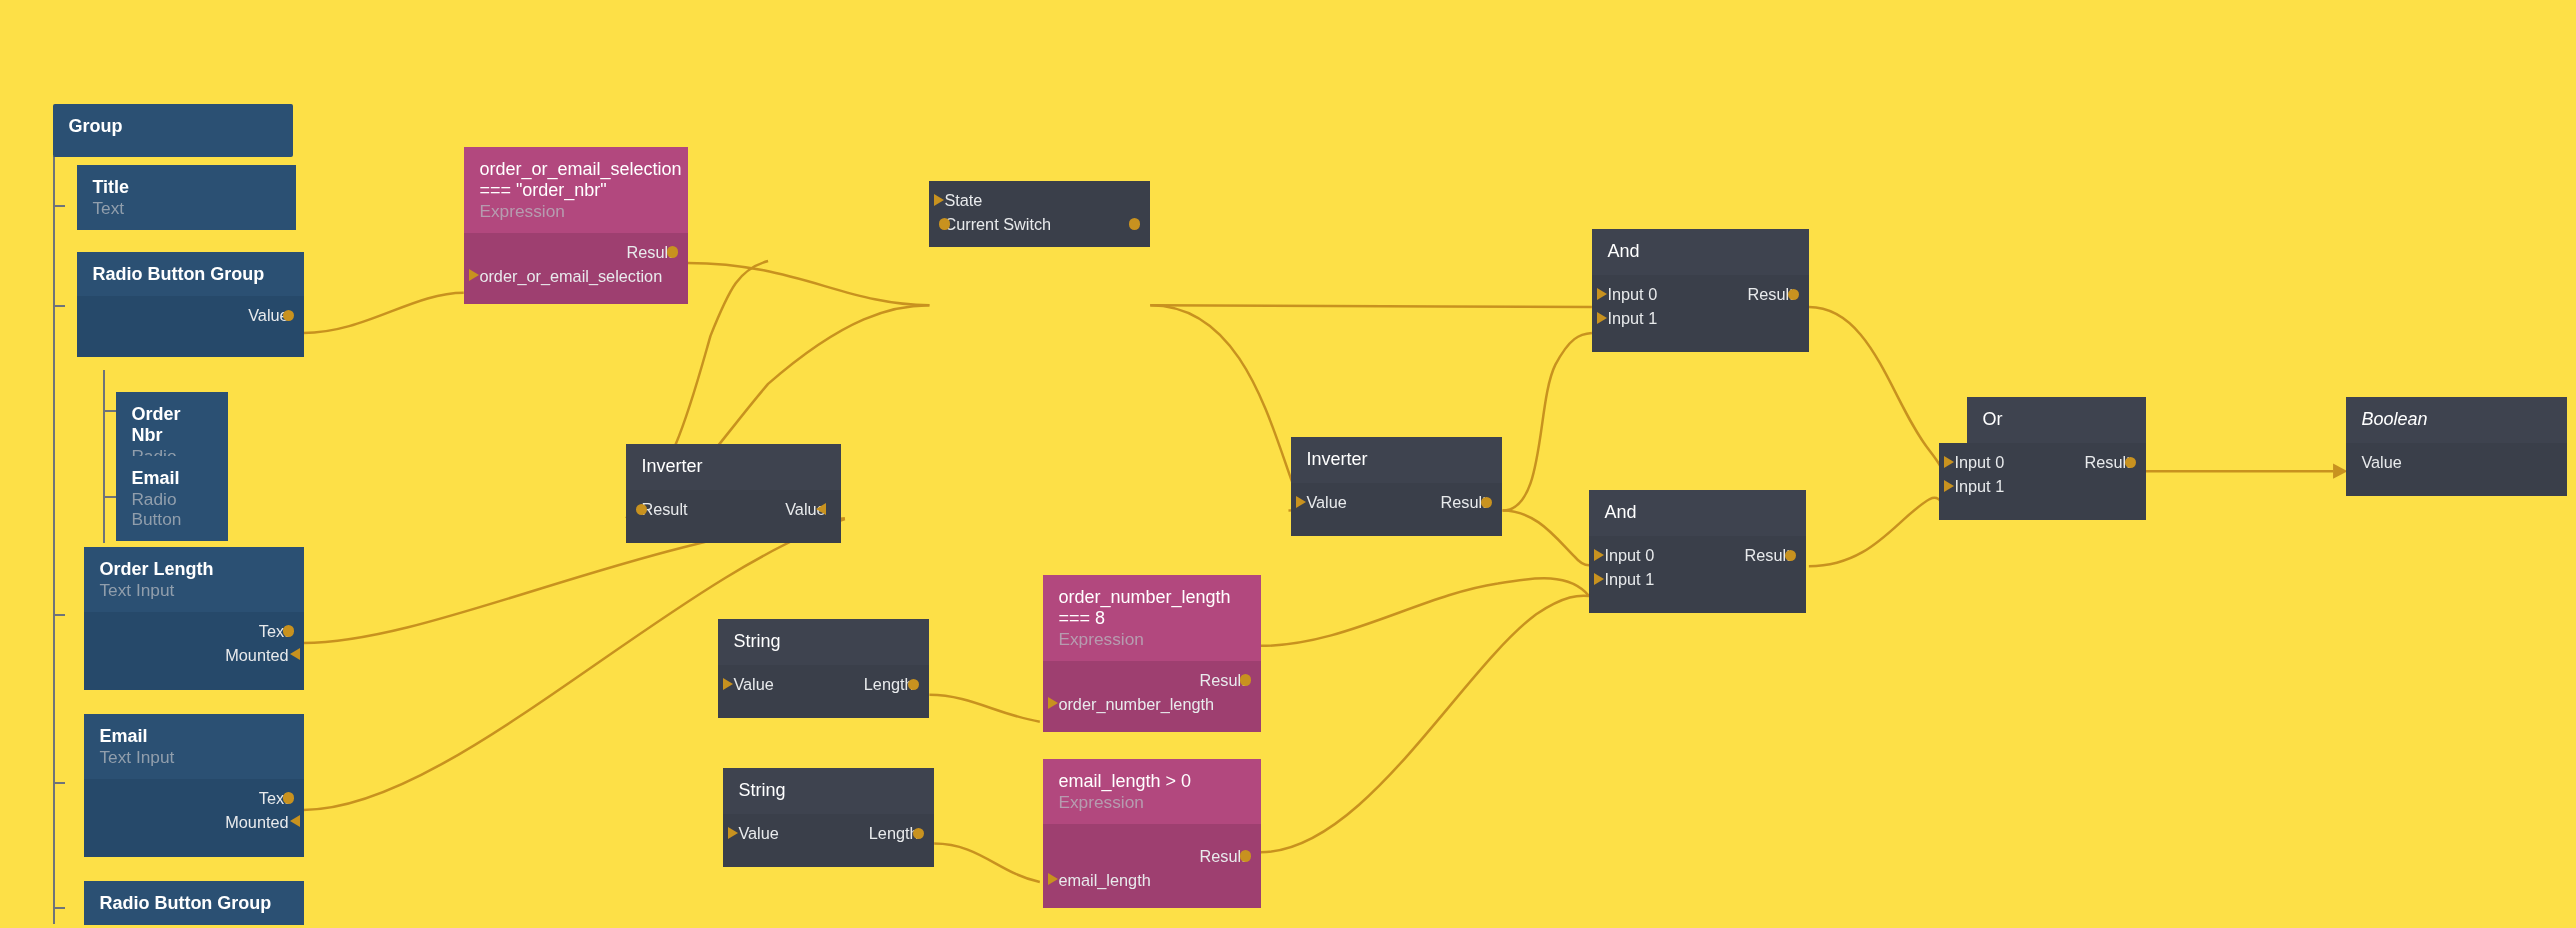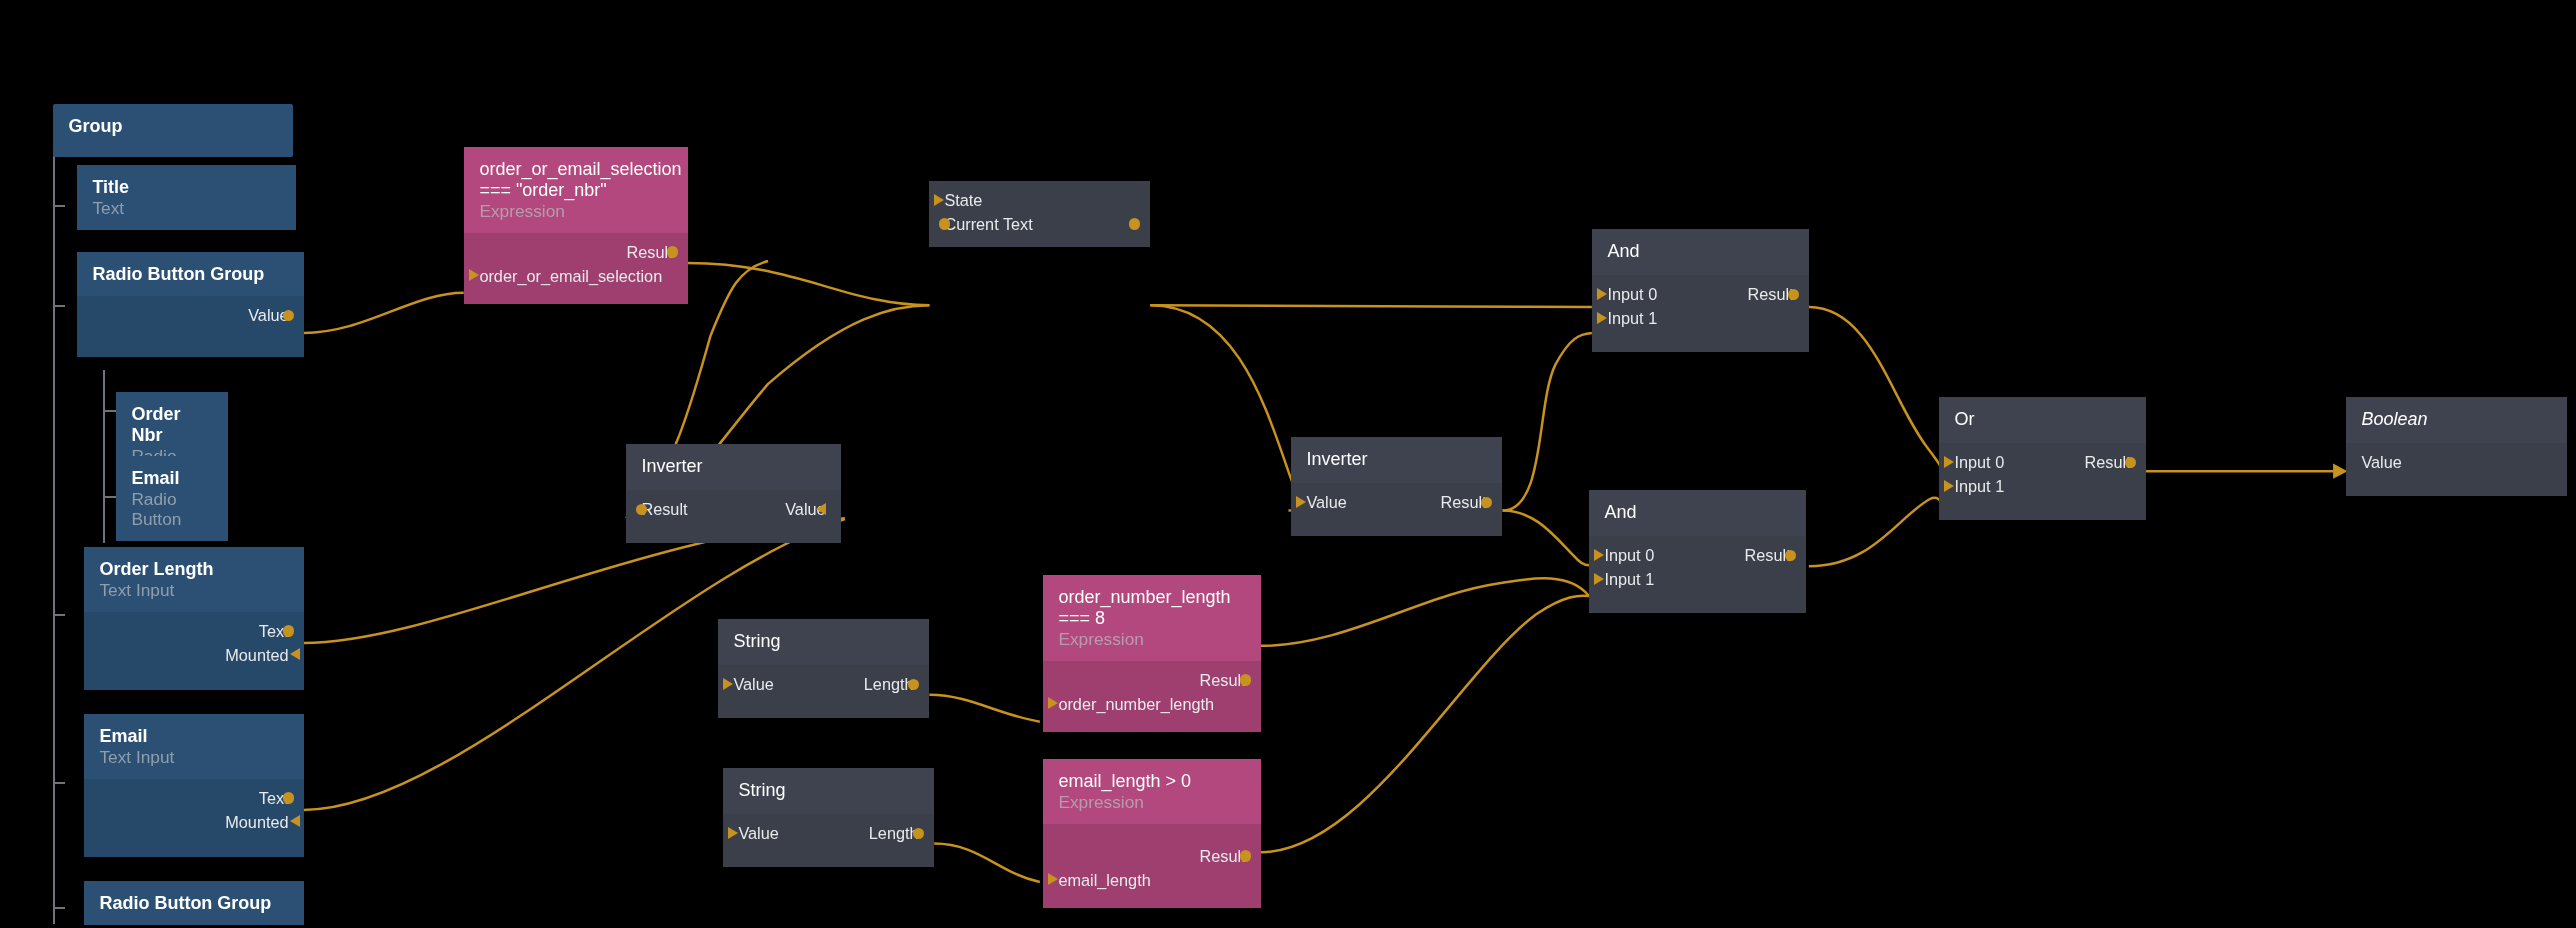--- a/index.html
+++ b/index.html
@@ -6,21 +6,21 @@
   * { box-sizing: border-box; margin:0; padding:0; }
   html, body {
     width: 2576px; height: 928px;
     background: #212121;
     font-family: "Liberation Sans", sans-serif;
     overflow: hidden;
   }
   #canvas {
     position: relative;
     width: 2576px; height: 928px;
-    background: #000000;
+    background: #fde047;
   }
   #wires {
     position: absolute; left:0; top:0;
     width: 2576px; height: 928px;
     pointer-events: none;
     z-index: 1;
   }
   .node {
     position: absolute;
     z-index: 3;
@@ -274,21 +274,21 @@
 
   <div class="node gray" style="left:929px; top:181px; width:221px;">
     <div class="node-body" style="padding-bottom:10px;">
       <div class="port-row">
         <span class="port-label left">State</span>
         <span class="pin" style="left:0; top:11.5px;">
           <span class="pin-arrow l"></span>
         </span>
       </div>
       <div class="port-row">
-        <span class="port-label left">Current Text</span>
+        <span class="port-label left">Current Switch</span>
         <span class="pin" style="left:0; top:11.5px;">
           <span class="pin-dot l"></span>
         </span>
         <span class="pin" style="right:0; top:11.5px;">
           <span class="pin-dot r"></span>
         </span>
       </div>
     </div>
   </div>
 
@@ -449,21 +449,21 @@
       <div class="port-row">
         <span class="port-label left">Input 1</span>
         <span class="pin" style="left:0; top:11.5px;">
           <span class="pin-arrow l"></span>
         </span>
       </div>
     </div>
   </div>
 
   <div class="node gray" style="left:1939px; top:397px; width:207px;">
-    <div class="node-head" style="padding-bottom:13.4px;">
+    <div class="node-head" style="padding-bottom:13.4px;margin-left:28px;">
       <div class="node-title" style="font-weight:normal;">Or</div>
     </div>
     <div class="node-body" style="padding-bottom:21px;">
       <div class="port-row">
         <span class="port-label left">Input 0</span>
         <span class="port-label right">Result</span>
         <span class="pin" style="left:0; top:11.5px;">
           <span class="pin-arrow l"></span>
         </span>
         <span class="pin" style="right:0; top:11.5px;">

